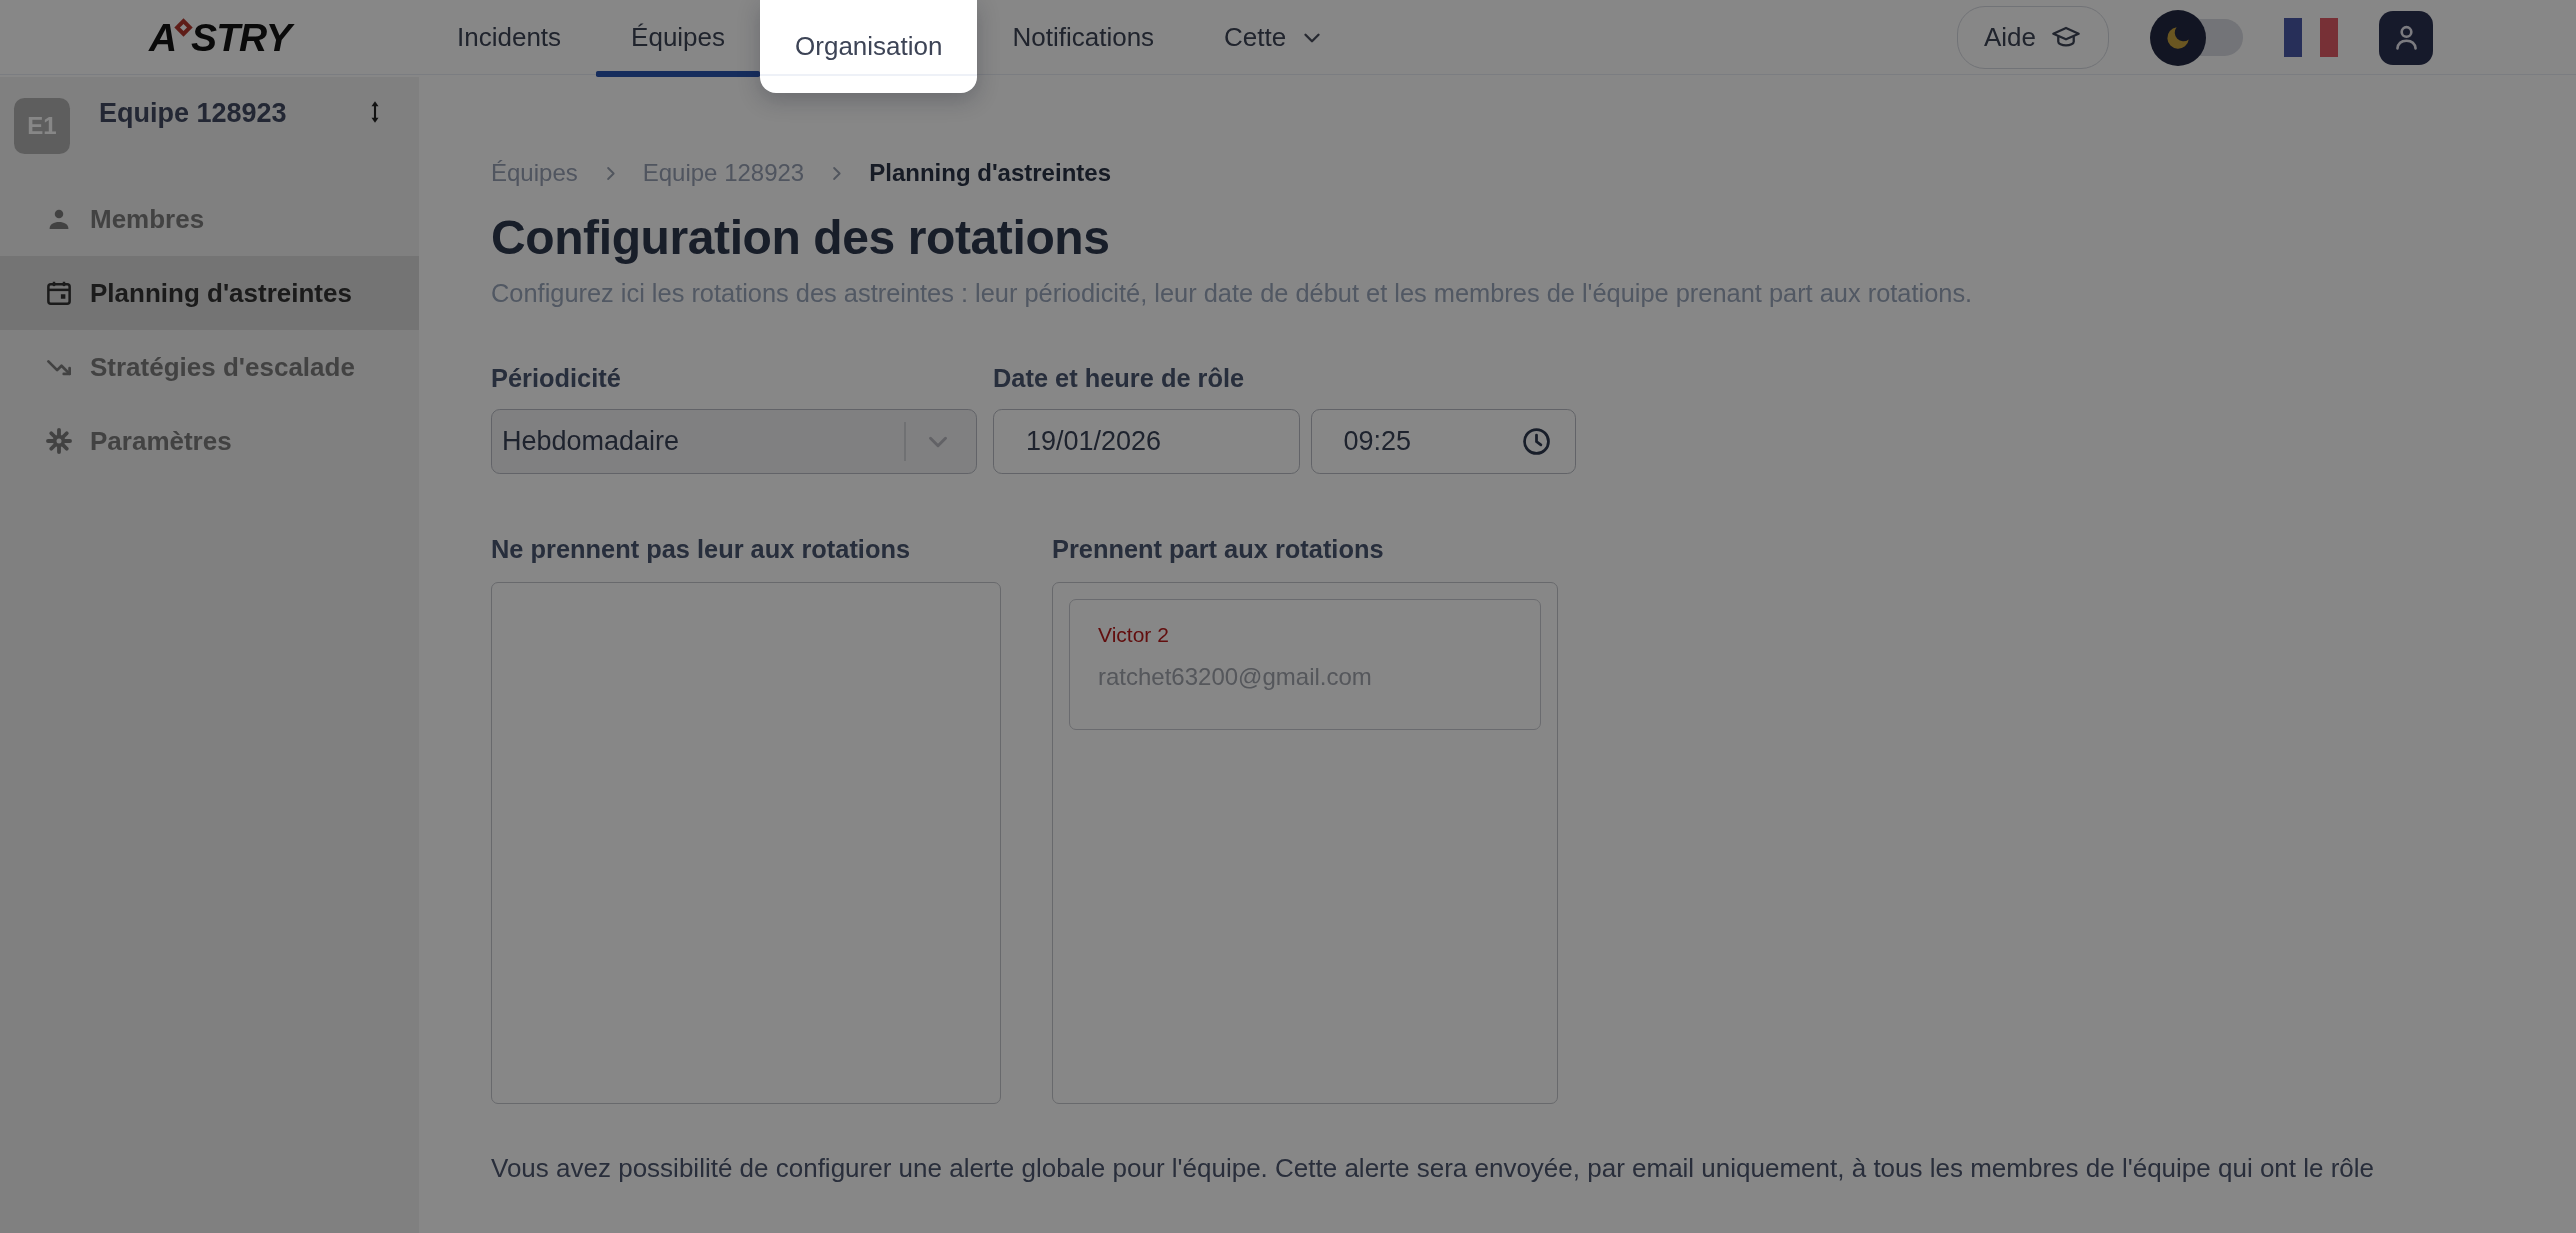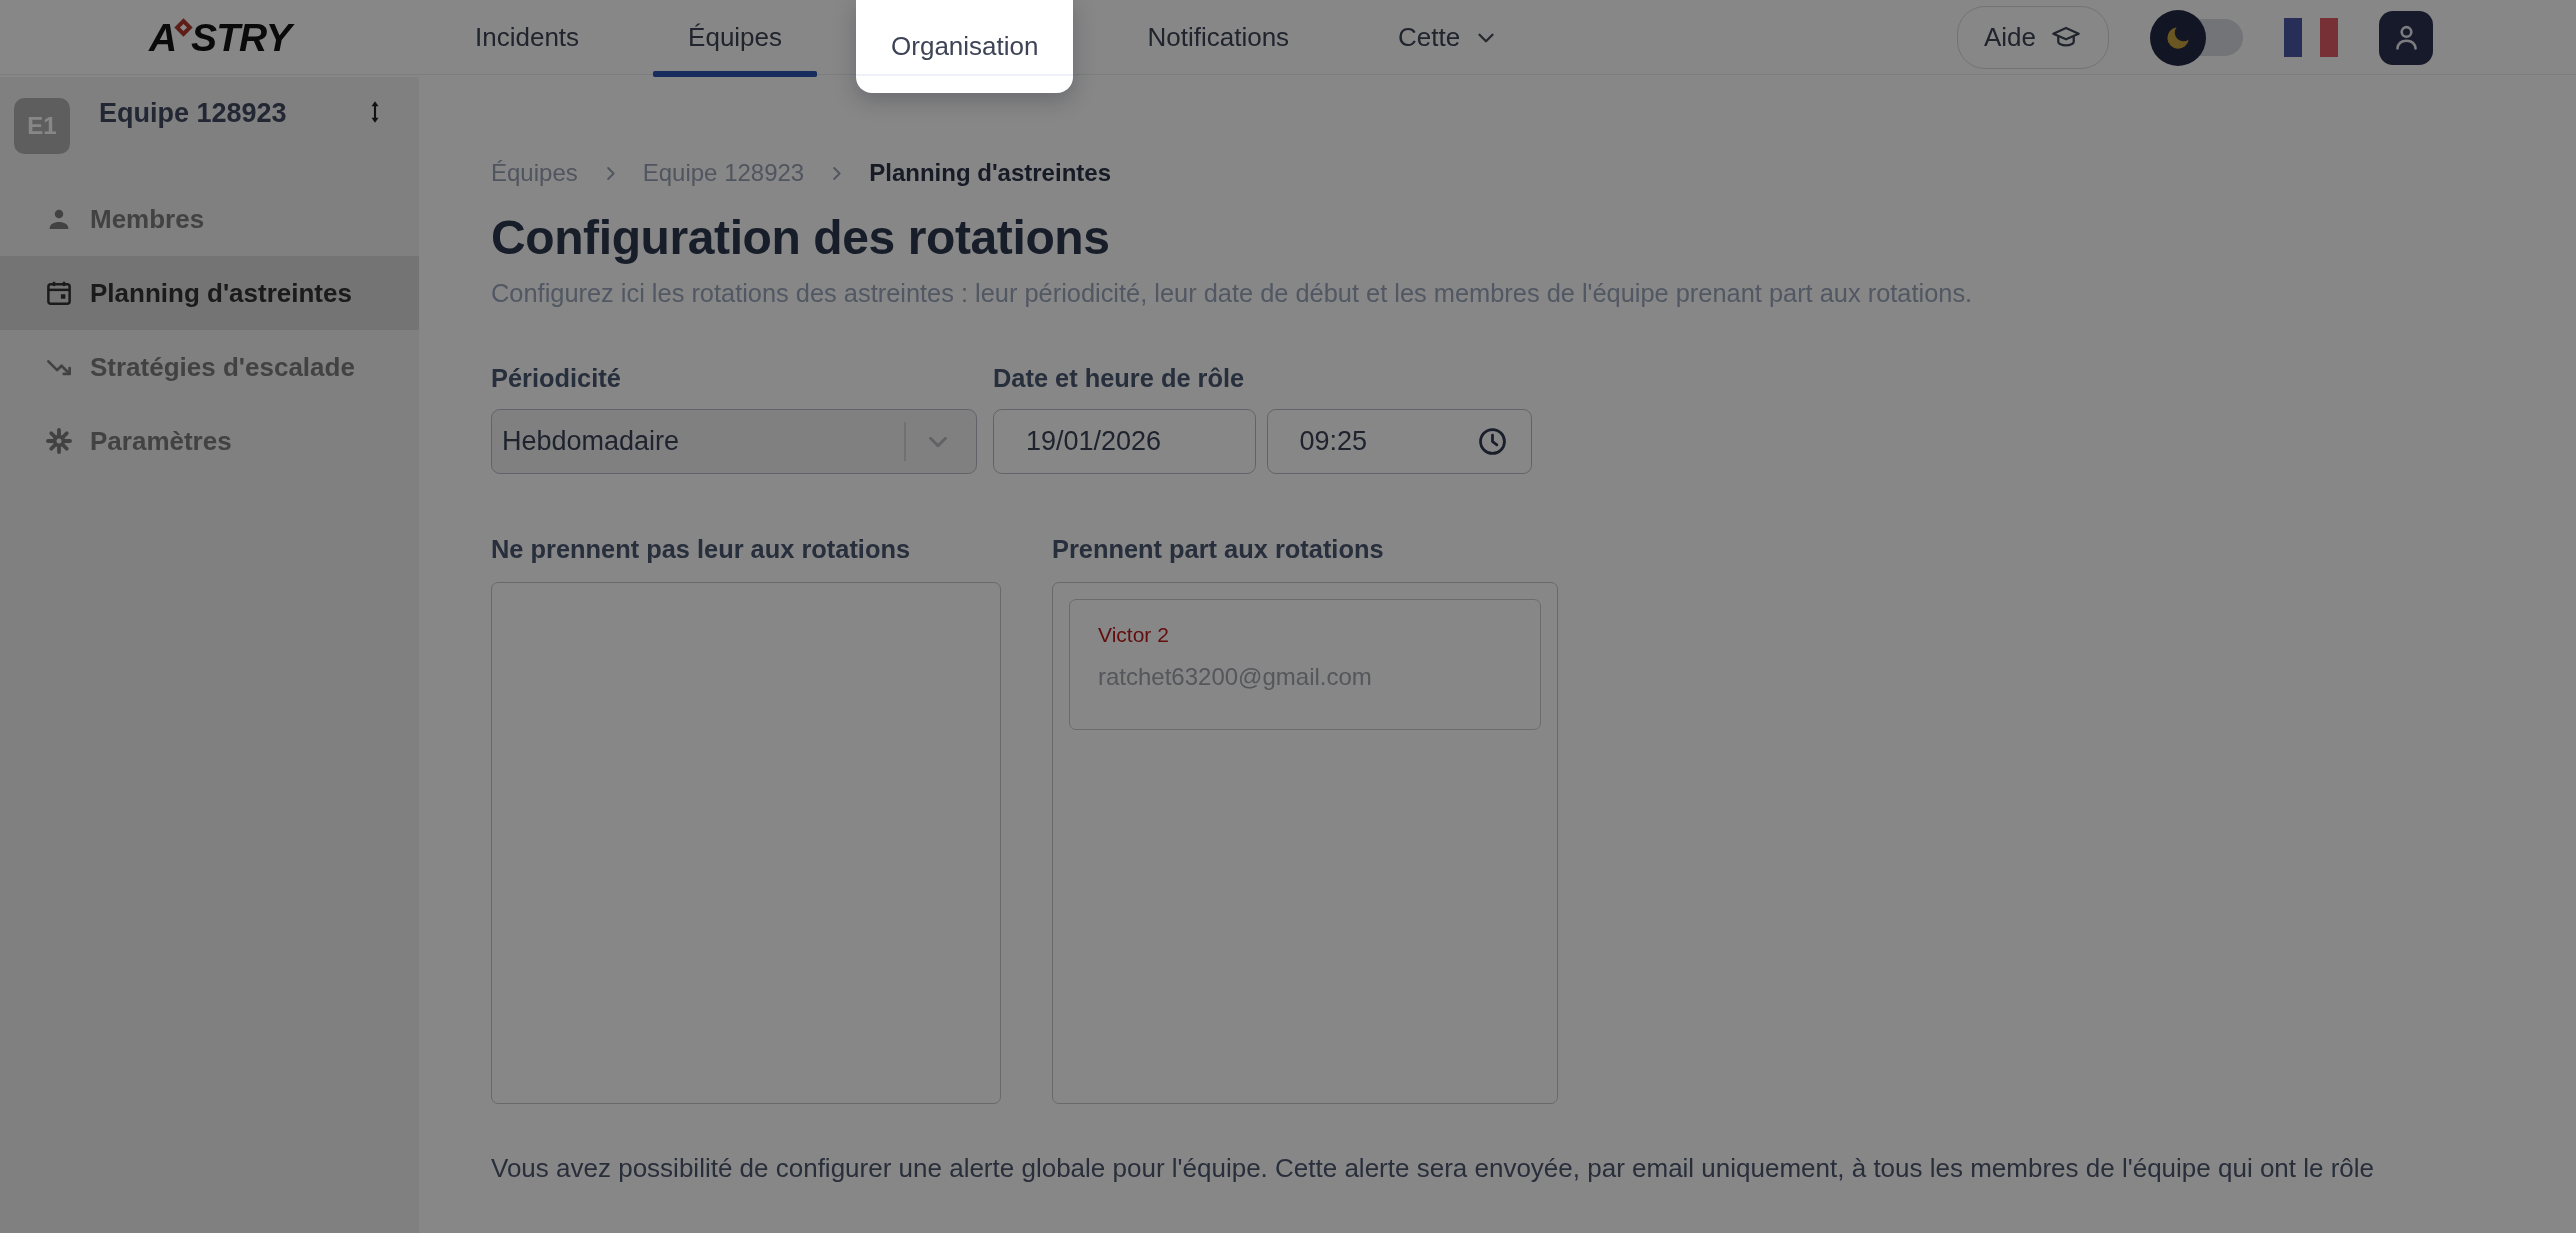--- a/index.html
+++ b/index.html
@@ -26,22 +26,22 @@
   .logo .diamond {
     display: inline-block; width: 13px; height: 13px;
     background: #b3372e; transform: rotate(45deg);
     position: relative; top: -9.6px; margin: 0 0.9px;
   }
   .logo .diamond::after {
     content: ""; position: absolute; left: 4.4px; top: 4.4px;
     width: 4.4px; height: 4.4px; background: #ffffff;
   }
   .nav-items {
-    position: absolute; left: 440px; top: 0; height: 75px;
-    display: flex; align-items: stretch; gap: 39px;
+    position: absolute; left: 422px; top: 0; height: 75px;
+    display: flex; align-items: stretch; 
   }
   .nav-item {
     display: flex; align-items: center; gap: 12.3px;
     padding: 0 35px; font-size: 26px; color: #3d4456;
     position: relative; cursor: pointer; white-space: nowrap;
   }
   .nav-item.active::after {
     content: ""; position: absolute; left: 0; right: 0; bottom: -1.8px;
     height: 6.1px; background: #2b55b0; border-radius: 1.8px;
   }
@@ -140,21 +140,21 @@
     width: 1.8px; background: #d4d6da;
   }
   .select-box .sel-chev { position: absolute; right: 23px; width: 30px; height: 30px; }
   .date-col { margin-left: 16px; }
   .input-box {
     height: 65px; border: 1.8px solid #b9bcc4; border-radius: 8.8px;
     background: #ffffff; display: flex; align-items: center;
     padding-left: 32px; font-size: 27px; color: #3a4358;
     position: relative; cursor: text;
   }
-  .date-input { width: 263px; }
+  .date-input { width: 307px; }
   .time-input { width: 265px; margin-left: 10.5px; }
   .clock { position: absolute; right: 21px; width: 35px; height: 35px; cursor: pointer; }
 
   .lists-row { margin-top: 61px; display: flex; }
   .list-col .list-label { font-size: 25.4px; font-weight: 700; color: #4b5771; }
   .list-box {
     margin-top: 17.5px; width: 510px; height: 522px;
     border: 1.8px solid #c4c6cc; border-radius: 7px; background: #ffffff;
     padding: 16px;
   }

